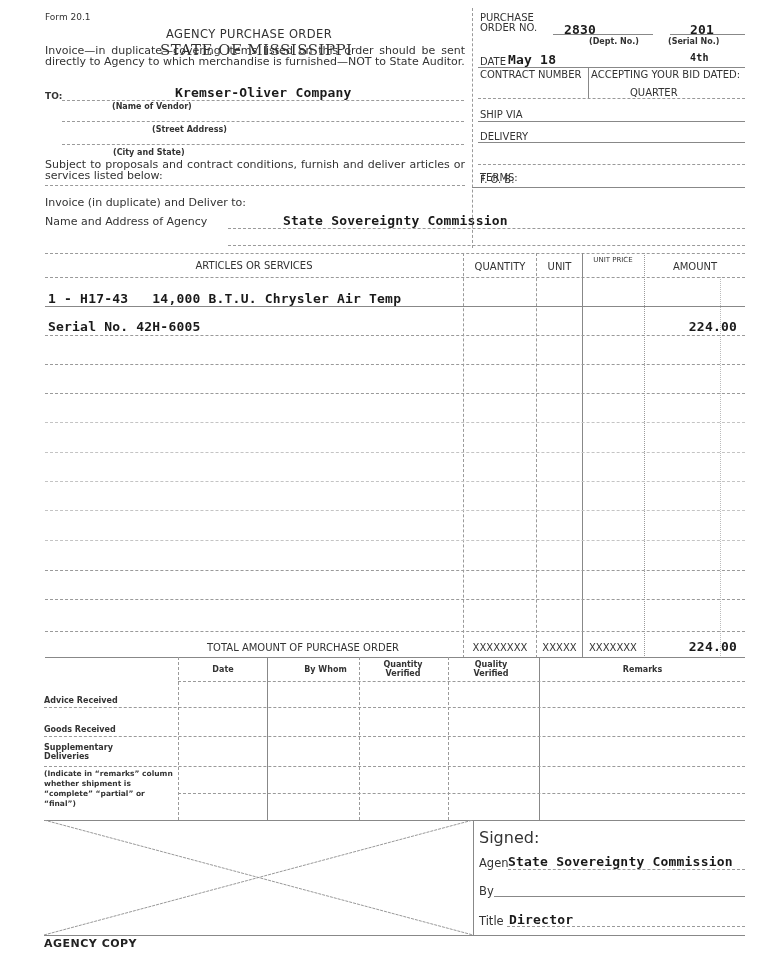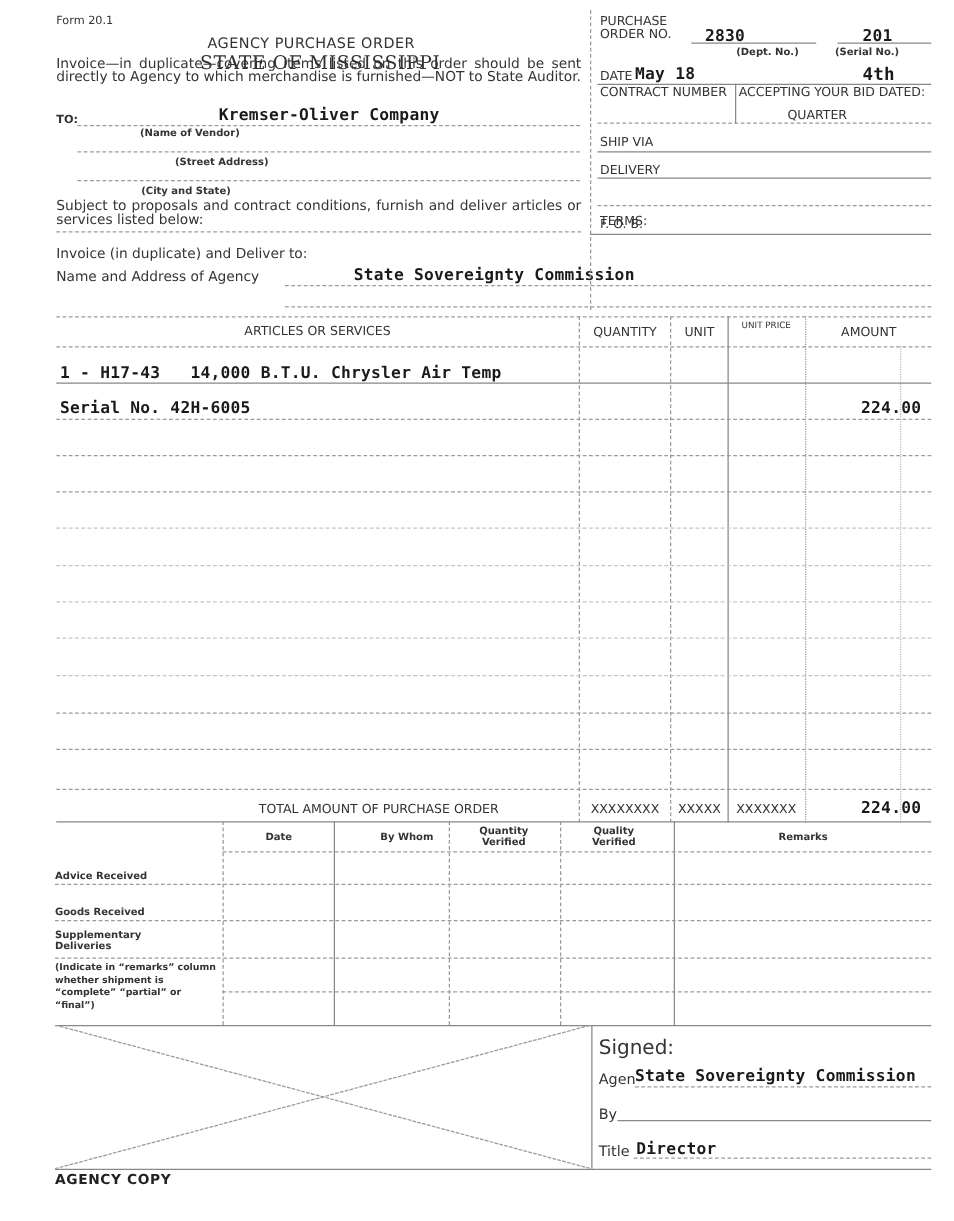--- a/index.html
+++ b/index.html
@@ -22,21 +22,21 @@
 <div class="abs lbl" style="left:45px;top:12px;font-size:9px;">Form 20.1</div>
 <div class="abs serif" style="left:160px;top:9px;font-size:15px;letter-spacing:0.5px;color:#333;">STATE OF MISSISSIPPI</div>
 <div class="abs" style="left:166px;top:27px;font-size:11.5px;color:#333;letter-spacing:0.4px;">AGENCY PURCHASE ORDER</div>
 <div class="abs body-txt" style="left:45px;top:45px;width:420px;text-align:justify;">Invoice—in duplicate—covering items listed on this order should be sent directly to Agency to which merchandise is furnished—NOT to State Auditor.</div>
 
 <div class="abs lbl" style="left:45px;top:91px;font-size:9px;font-weight:bold;">TO:</div>
 <div class="hl" style="left:62px;top:100px;width:402px;"></div>
 <div class="abs type" style="left:175px;top:85px;font-size:13px;">Kremser-Oliver Company</div>
 <div class="abs small" style="left:112px;top:102px;">(Name of Vendor)</div>
 <div class="hl" style="left:62px;top:121px;width:402px;"></div>
-<div class="abs small" style="left:110px;top:125px;padding-left:30px;">(Street Address)</div>
+<div class="abs small" style="left:122px;top:125px;padding-left:30px;">(Street Address)</div>
 <div class="hl" style="left:62px;top:144px;width:402px;"></div>
 <div class="abs small" style="left:113px;top:148px;">(City and State)</div>
 
 <div class="abs body-txt" style="left:45px;top:159px;width:420px;text-align:justify;">Subject to proposals and contract conditions, furnish and deliver articles or services listed below:</div>
 <div class="hl" style="left:45px;top:185px;width:420px;"></div>
 <div class="abs body-txt" style="left:45px;top:197px;">Invoice (in duplicate) and Deliver to:</div>
 <div class="abs body-txt" style="left:45px;top:216px;">Name and Address of Agency</div>
 <div class="hl" style="left:228px;top:228px;width:517px;"></div>
 <div class="abs type" style="left:283px;top:213px;font-size:13px;">State Sovereignty Commission</div>
 <div class="hl" style="left:228px;top:245px;width:517px;"></div>
@@ -46,21 +46,21 @@
 <div class="hls" style="left:553px;top:34px;width:100px;"></div>
 <div class="abs type" style="left:564px;top:22px;font-size:13px;">2830</div>
 <div class="abs small" style="left:553px;top:37px;margin-left:36px;">(Dept. No.)</div>
 <div class="hls" style="left:670px;top:34px;width:75px;"></div>
 <div class="abs type" style="left:690px;top:22px;font-size:13px;">201</div>
 <div class="abs small" style="left:668px;top:37px;">(Serial No.)</div>
 
 <div class="abs lbl" style="left:480px;top:56px;">DATE</div>
 <div class="abs type" style="left:508px;top:52px;font-size:13px;">May 18</div>
 <div class="abs lbl" style="left:630px;top:56px;margin-top:31px;">QUARTER</div>
-<div class="abs type" style="left:690px;top:52px;font-size:14px;text-align:center;">4th</div>
+<div class="abs type" style="left:690px;top:52px;font-size:10px;text-align:center;">4th</div>
 <div class="hls" style="left:478px;top:67px;width:267px;"></div>
 <div class="abs lbl" style="left:480px;top:69px;">CONTRACT NUMBER</div>
 <div class="vls" style="left:588px;top:67px;height:32px;"></div>
 <div class="abs lbl" style="left:591px;top:69px;">ACCEPTING YOUR BID DATED:</div>
 <div class="hl" style="left:478px;top:98px;width:267px;"></div>
 
 <div class="abs lbl" style="left:480px;top:109px;">SHIP VIA</div>
 <div class="hls" style="left:478px;top:121px;width:267px;"></div>
 <div class="abs lbl" style="left:480px;top:131px;">DELIVERY</div>
 <div class="hls" style="left:478px;top:142px;width:267px;"></div>

